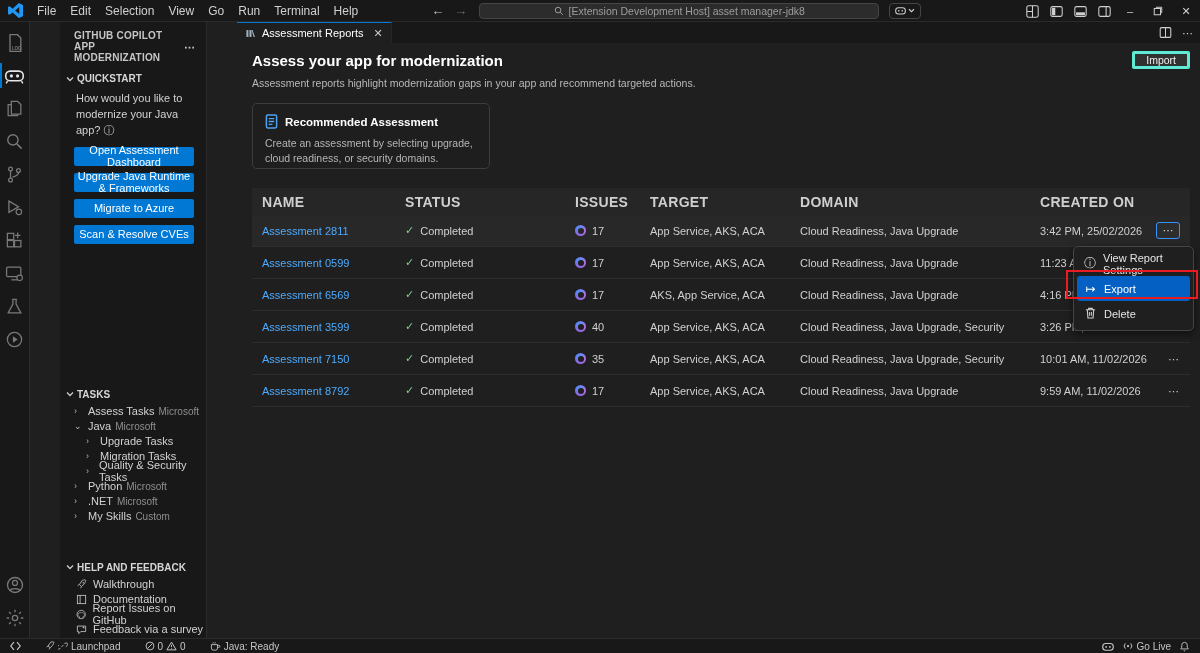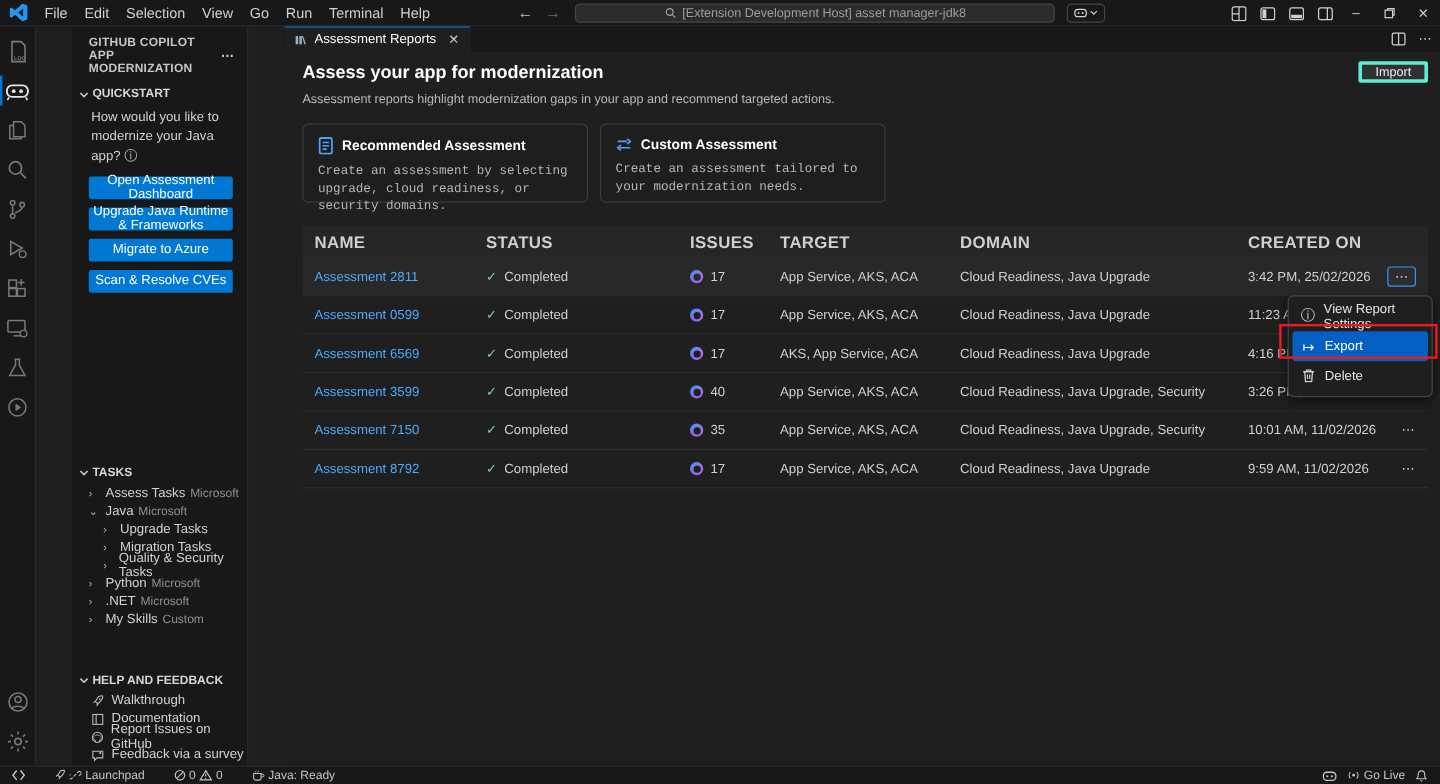--- a/index.html
+++ b/index.html
@@ -68,21 +68,21 @@
   .page-sub { margin-top:8px; font-size:10.5px; color:#b9b9b9; }
   .import-btn { position:absolute; right:10px; top:8px; height:18px; padding:0 11px;
     background:#313131; border:3px solid #5eead4; border-radius:2px; color:#f0f0f0;
     font-size:10.5px; font-family:inherit; cursor:pointer; }
 
   .cards { margin-top:14px; display:flex; gap:10px; }
   .card { width:238px; height:66px; background:#1e1e1e; border:1px solid #3c3c3c;
     border-radius:5px; padding:10px 12px; }
   .card-hd { display:flex; align-items:center; gap:7px; font-size:11.5px; font-weight:bold;
     color:#ffffff; }
-  .card-desc { margin-top:7px; font-size:10.5px; color:#b5b5b5; line-height:1.4;font-family:Liberation Mono, monospace; }
+  .card-desc { margin-top:7px; font-size:10.5px; color:#b5b5b5; line-height:1.4; }
 
   .table { margin-top:19px; width:938px; font-size:11px; }
   .trow { display:grid; grid-template-columns:143px 170px 75px 150px 240px 115px 1fr;
     align-items:center; padding-left:10px; --rowbg:#1f1f1f; background:var(--rowbg); }
   .trow.hdr { height:27px; background:#262626; font-size:14px; font-weight:bold;
     color:#cfcfcf; letter-spacing:.3px; }
   .trow.data { height:32px; border-bottom:1px solid #2e2e2e; color:#d0d0d0; }
   .trow.data.hl { --rowbg:#282828; }
   .cell-name a { color:#4daafc; text-decoration:none; }
   .cell-status { display:flex; align-items:center; gap:6px; }
@@ -410,30 +410,20 @@
         <div class="card">
           <div class="card-hd">
             <svg width="13" height="15" viewBox="0 0 14 16">
                 <rect x="1.5" y="1" width="11" height="14" rx="1.5" fill="none" stroke="#4ea1f0" stroke-width="1.6"></rect>
                 <path d="M4 5h6M4 8h6M4 11h4" stroke="#4ea1f0" stroke-width="1.4"></path>
               </svg>
             <span>Recommended Assessment</span>
           </div>
           <div class="card-desc">Create an assessment by selecting upgrade, cloud readiness, or security domains.</div>
         </div>
-        <div class="card">
-          <div class="card-hd">
-            <svg width="14" height="13" viewBox="0 0 16 14">
-                <path d="M2 4h9M4 10h10" stroke="#4ea1f0" stroke-width="1.6"></path>
-                <path d="M11 1.5 14 4l-3 2.5M5 7.5 2 10l3 2.5" fill="none" stroke="#4ea1f0" stroke-width="1.6"></path>
-              </svg>
-            <span>Custom Assessment</span>
-          </div>
-          <div class="card-desc">Create an assessment tailored to your modernization needs.</div>
-        </div>
       </div>
 
       <div class="table">
         <div class="trow hdr">
           <div>NAME</div>
           <div>STATUS</div>
           <div>ISSUES</div>
           <div>TARGET</div>
           <div>DOMAIN</div>
           <div>CREATED ON</div>

